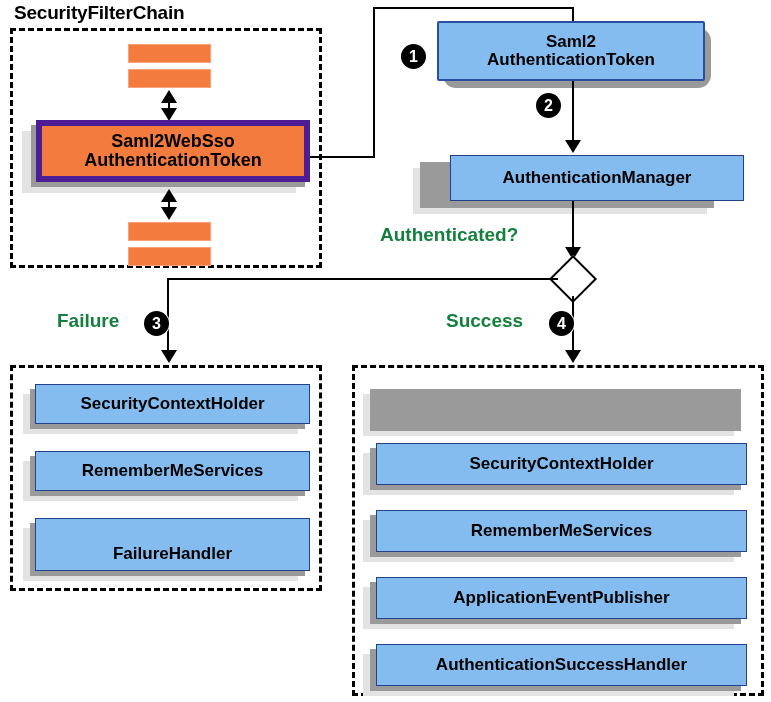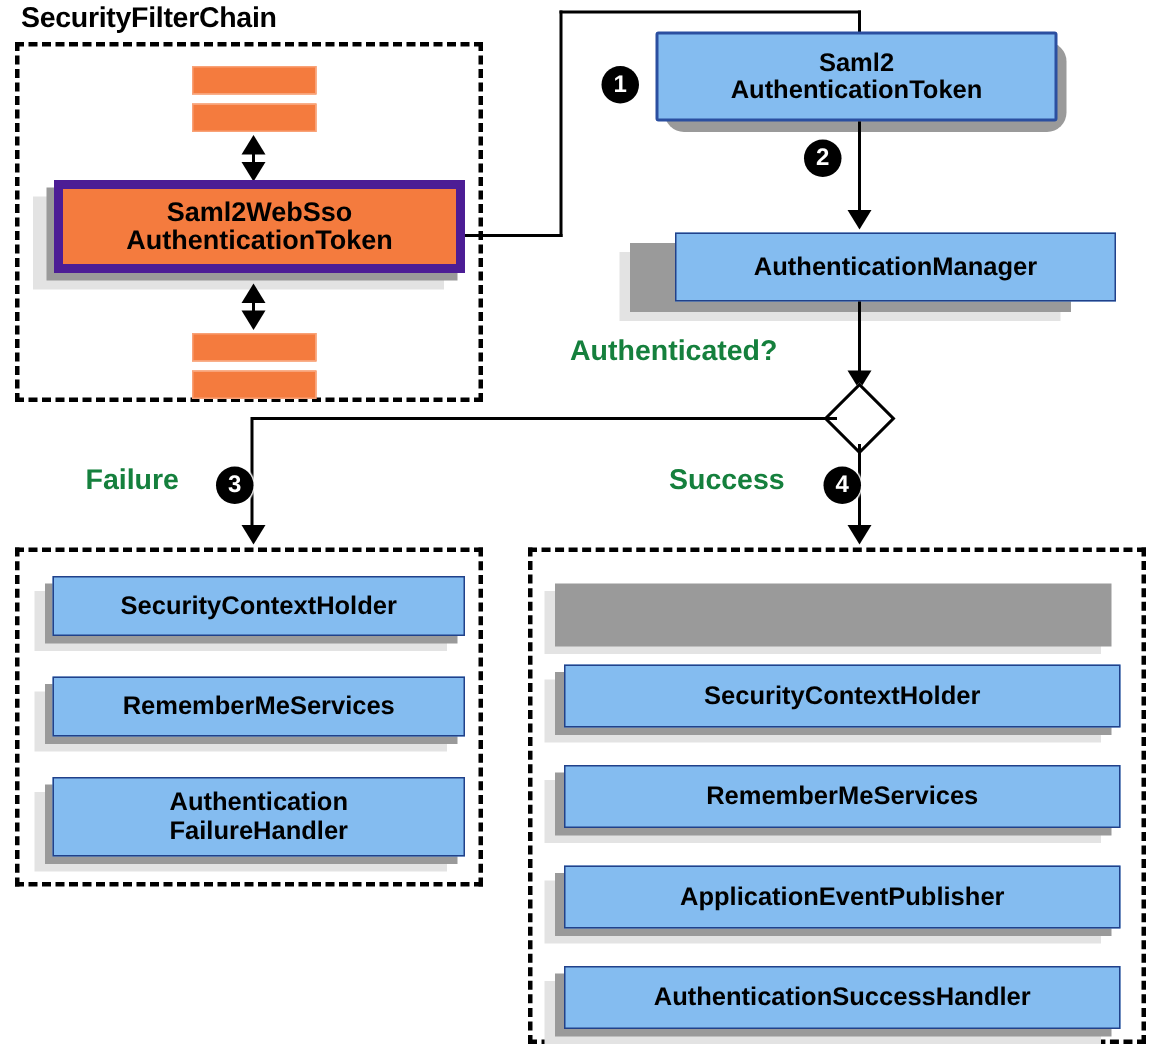--- a/index.html
+++ b/index.html
@@ -226,21 +226,21 @@
   <div class="shadow-light" style="left:23px; top:461px; width:275px; height:40px;"></div>
   <div class="shadow-dark" style="left:30px; top:456px; width:275px; height:40px;"></div>
   <div class="node node-blue" style="left:35px; top:451px; width:275px; height:40px;">
     <span class="lbl">RememberMeServices</span>
   </div>
 
   <div class="shadow-light" style="left:23px; top:528px; width:275px; height:53px;"></div>
   <div class="shadow-dark" style="left:30px; top:523px; width:275px; height:53px;"></div>
   <div class="node node-blue" style="left:35px; top:518px; width:275px; height:53px;">
     <span class="lbl">
-      <span>Authentication</span><br>
+      <br>
       <span>FailureHandler</span>
     </span>
   </div>
 
   <div class="dashed-box" style="left:352px; top:365px; width:412px; height:331px;"></div>
 
   <div class="shadow-light" style="left:363px; top:394px; width:371px; height:42px;"></div>
   <div class="shadow-dark" style="left:370px; top:389px; width:371px; height:42px;"></div>
 
   <div class="shadow-light" style="left:363px; top:453px; width:371px; height:42px;"></div>

